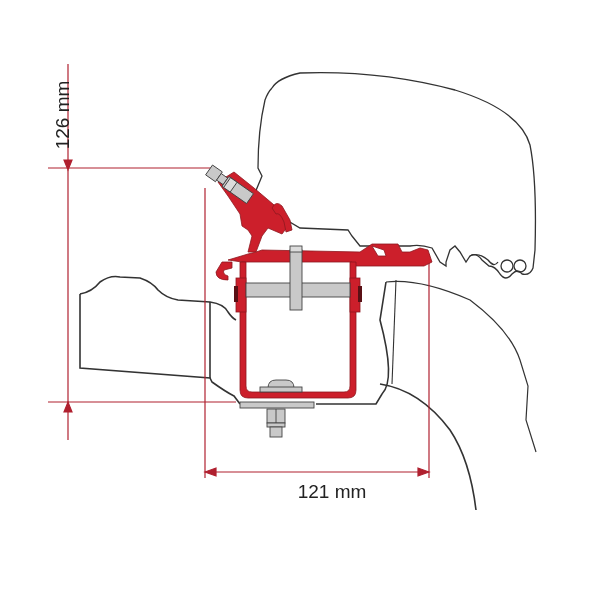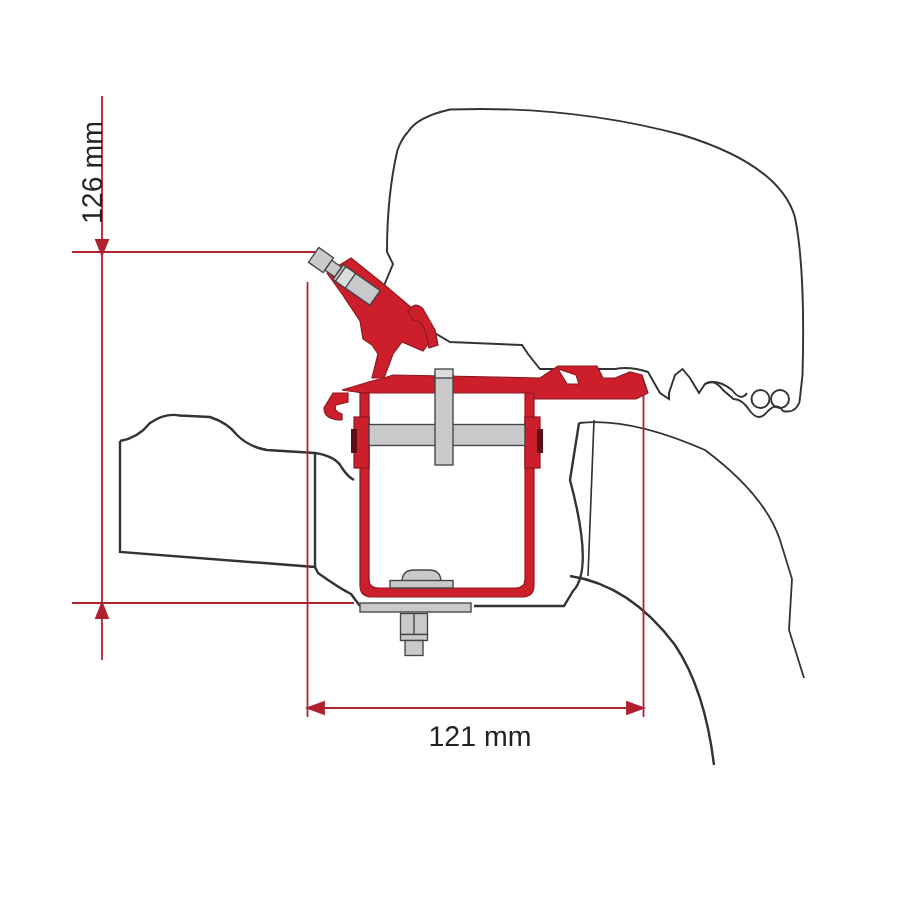--- a/index.html
+++ b/index.html
@@ -1,20 +1,20 @@
 <!DOCTYPE html>
 <html><head>
   <meta charset="utf-8">
   <style>
     html, body { margin: 0; padding: 0; background: #ffffff; }
     body { width: 600px; height: 600px; position: relative; overflow: hidden; font-family: "Liberation Sans", sans-serif; }
     #diagram { position: absolute; left: 0; top: 0; width: 600px; height: 600px; }
     .dim-label { position: absolute; color: #222222; font-family: "Liberation Sans", sans-serif; font-size: 19px; white-space: nowrap; }
     #dim-v-label { left: 63px; top: 115px; transform: translate(-50%, -50%) rotate(-90deg); }
-    #dim-h-label { left: 320px; top: 492px; transform: translate(-50%, -50%); }
+    #dim-h-label { left: 332px; top: 492px; transform: translate(-50%, -50%); }
   </style>
 </head>
 <body>
 
 <svg id="diagram" viewBox="0 0 600 600" xmlns="http://www.w3.org/2000/svg">
 
   <g fill="none" stroke="#333" stroke-width="1.3">
     <path d="M 272 88 Q 278 78 300 73 Q 380 70 455 90 Q 520 110 530 145 Q 537 180 535 250 L 533 268 Q 530 276 522 274 Q 518 268 512 274 Q 506 282 500 274 Q 495 266 489 266 L 482 260 Q 476 252 470 256 L 466 262 L 460 252 L 455 246 L 450 250 L 446 262 L 446 266 L 440 262 L 432 248 Q 420 244 410 246 L 360 246 L 352 236 L 348 230 L 300 228 L 278 215 L 270 210"></path>
     <path d="M 272 88 Q 268 92 265 100 Q 258 130 258 168 L 262 176 L 252 200 L 248 206"></path>
     <path d="M 470 256 Q 478 252 488 260 Q 494 268 498 262"></path>

